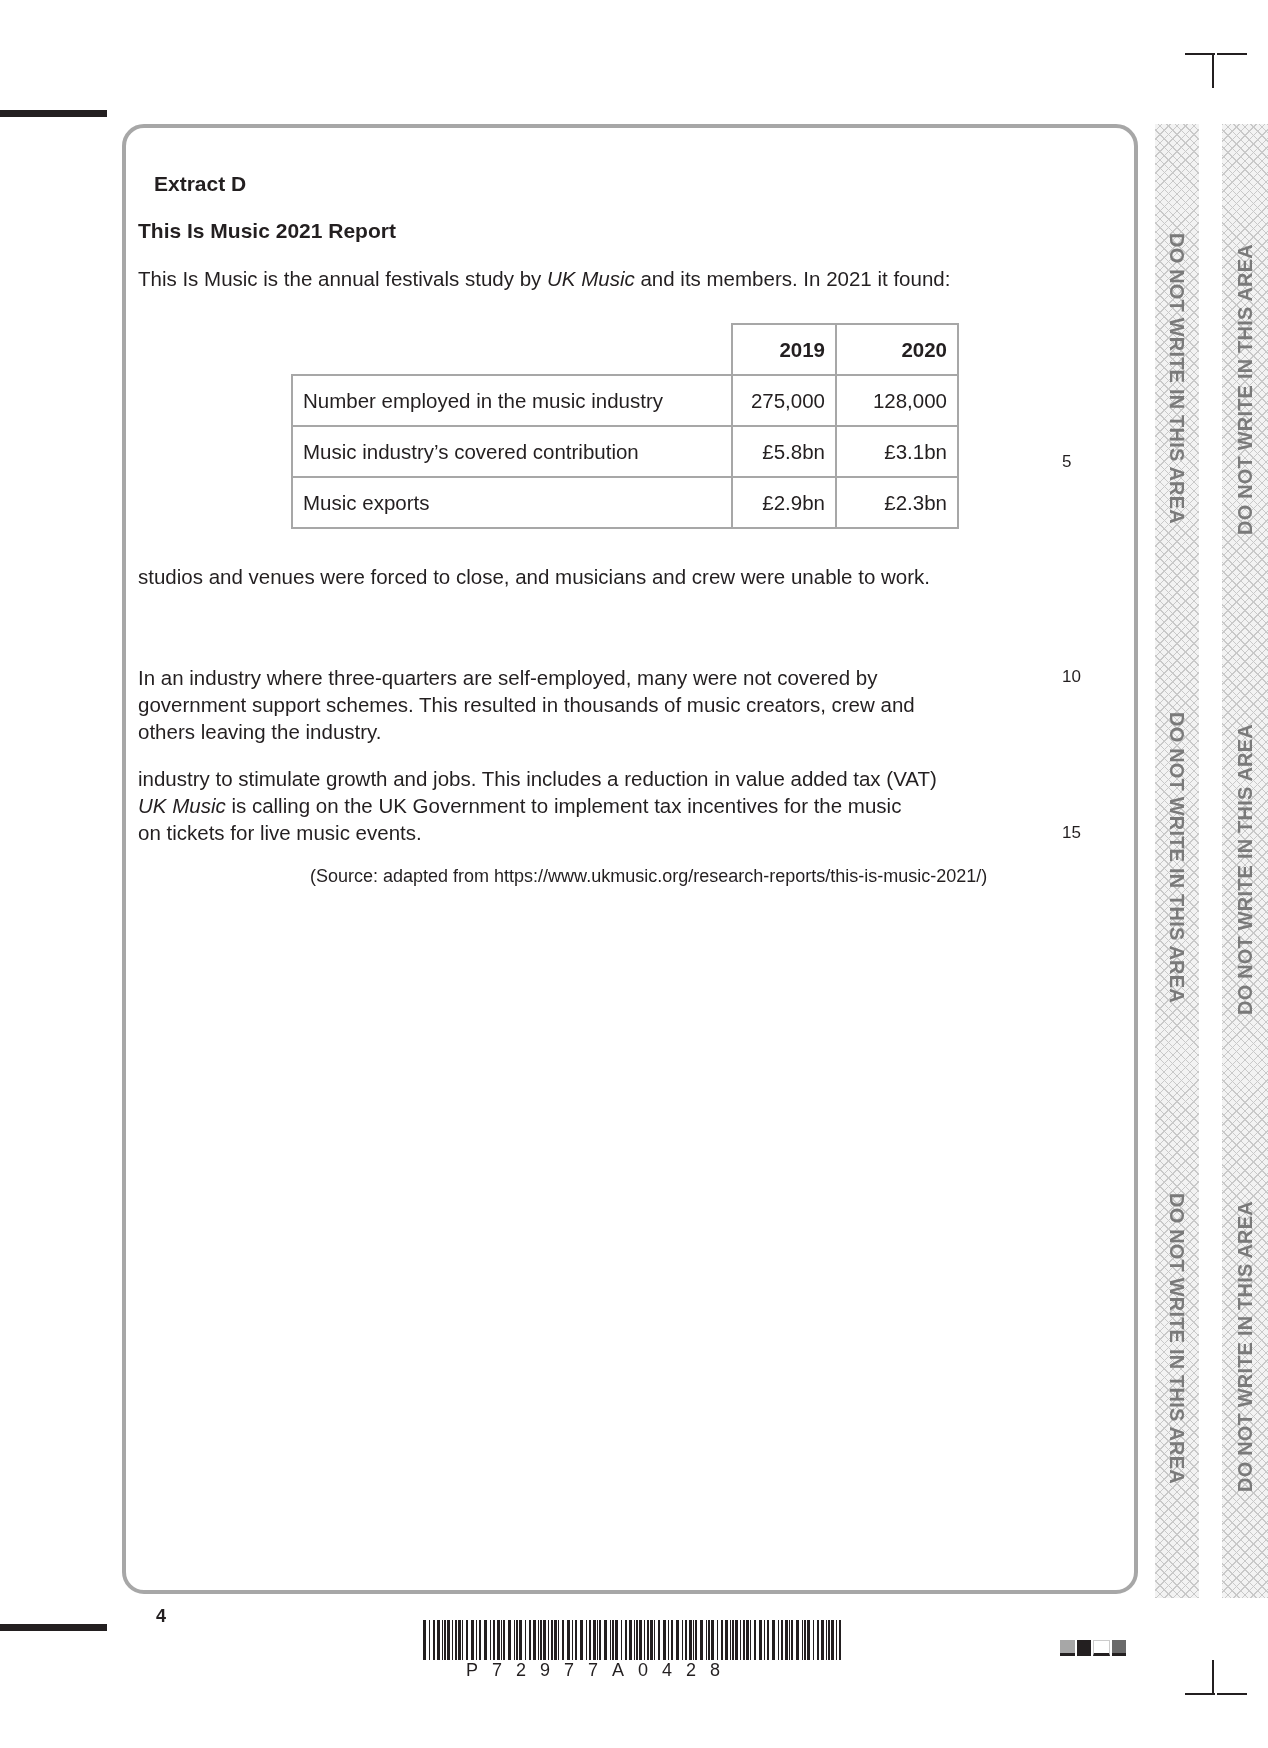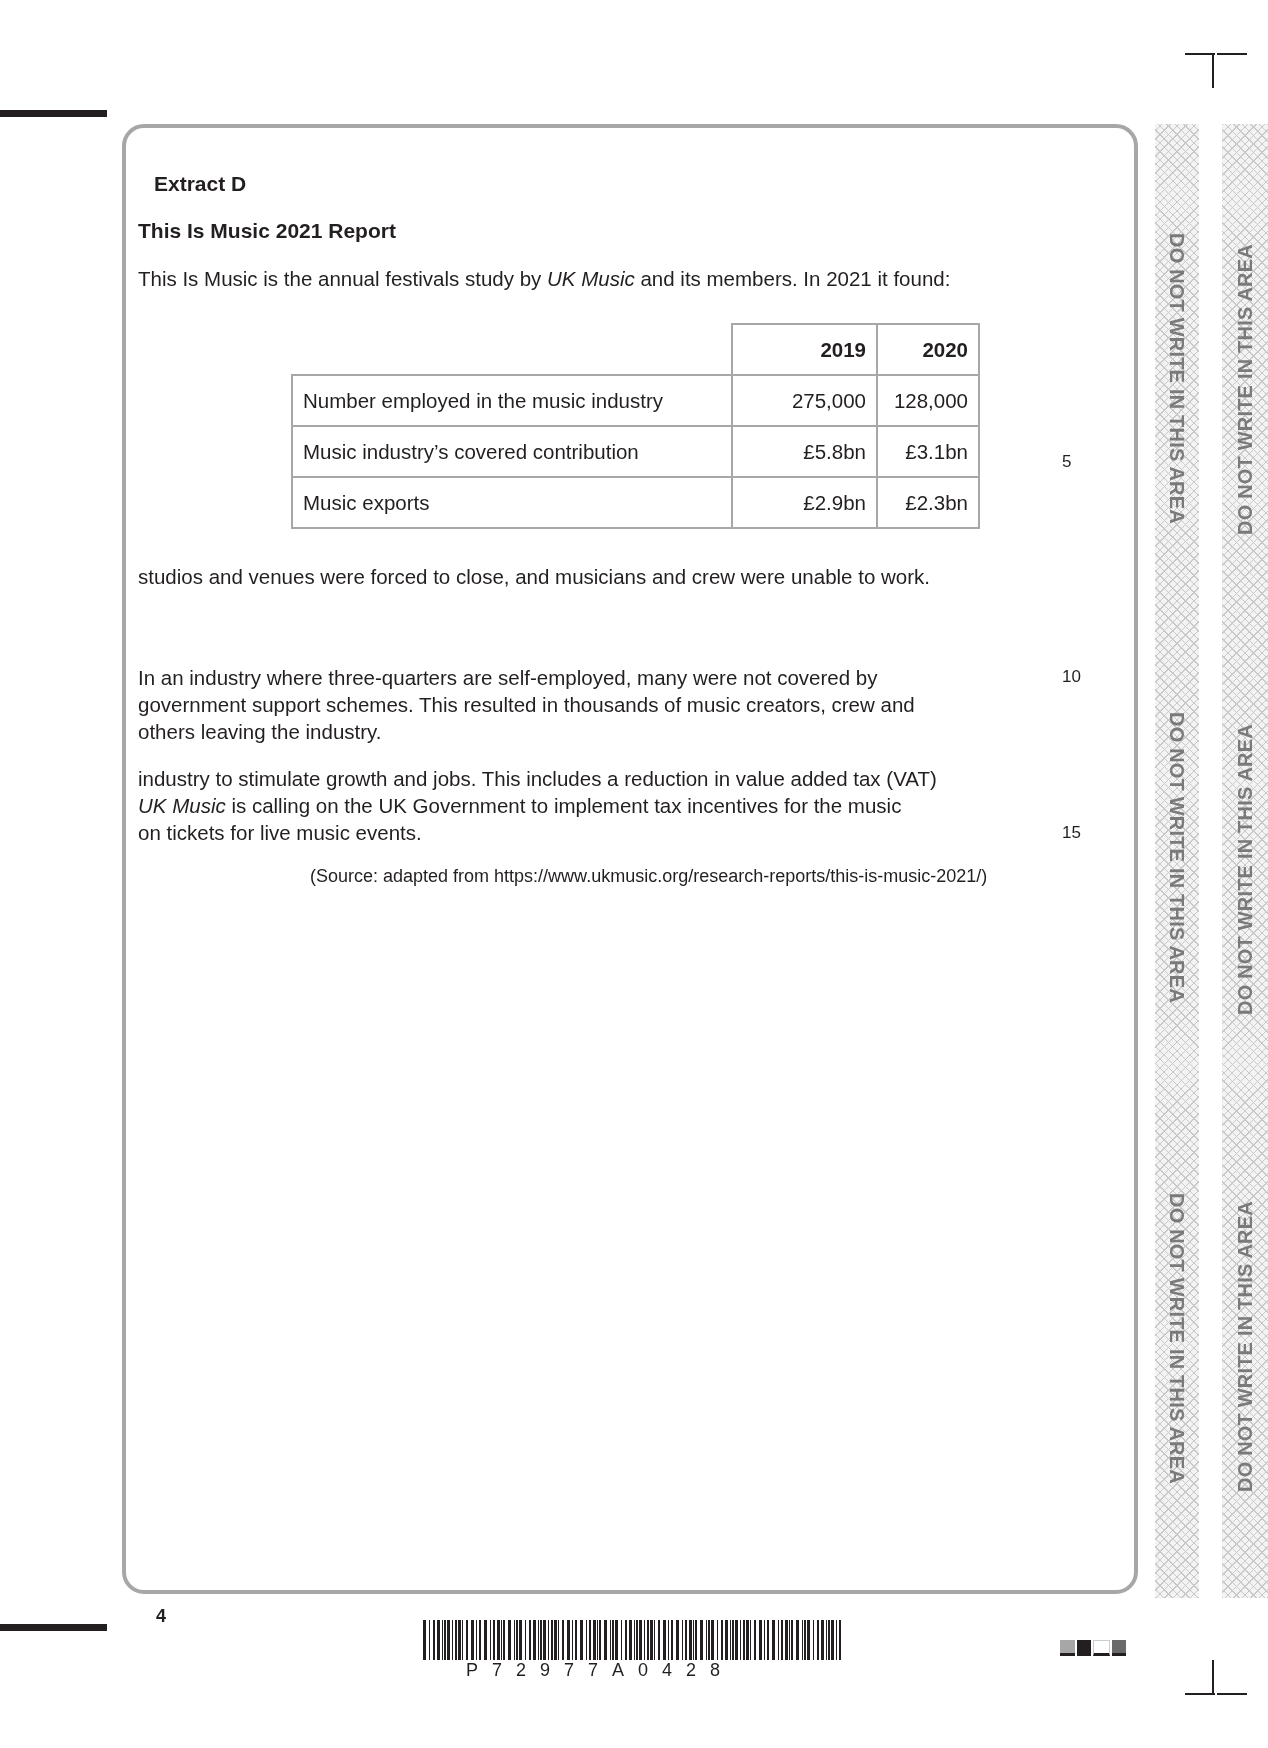--- a/index.html
+++ b/index.html
@@ -76,22 +76,22 @@
 <h1 class="abs" style="left:138px;top:172px;margin-left:16px;">Extract D</h1>
 <h2 class="abs" style="left:138px;top:219px;">This Is Music 2021 Report</h2>
 <p class="abs para" style="left:138px;top:265px;">
   <span>This Is Music is the annual festivals study by </span><em>UK Music</em><span> and its members. In 2021 it found:</span>
 </p>
 
 <table class="data">
   <tbody>
       <tr>
     <td class="blank" style="width:440px;"></td>
-    <th style="width:145px;">2019</th>
-    <th style="width:102px;">2020</th>
+    <th style="width:104px;">2019</th>
+    <th style="width:122px;">2020</th>
   </tr>
   <tr>
     <td class="label">Number employed in the music industry</td>
     <td class="num">275,000</td>
     <td class="num">128,000</td>
   </tr>
   <tr>
     <td class="label">Music industry’s covered contribution</td>
     <td class="num">£5.8bn</td>
     <td class="num">£3.1bn</td>

